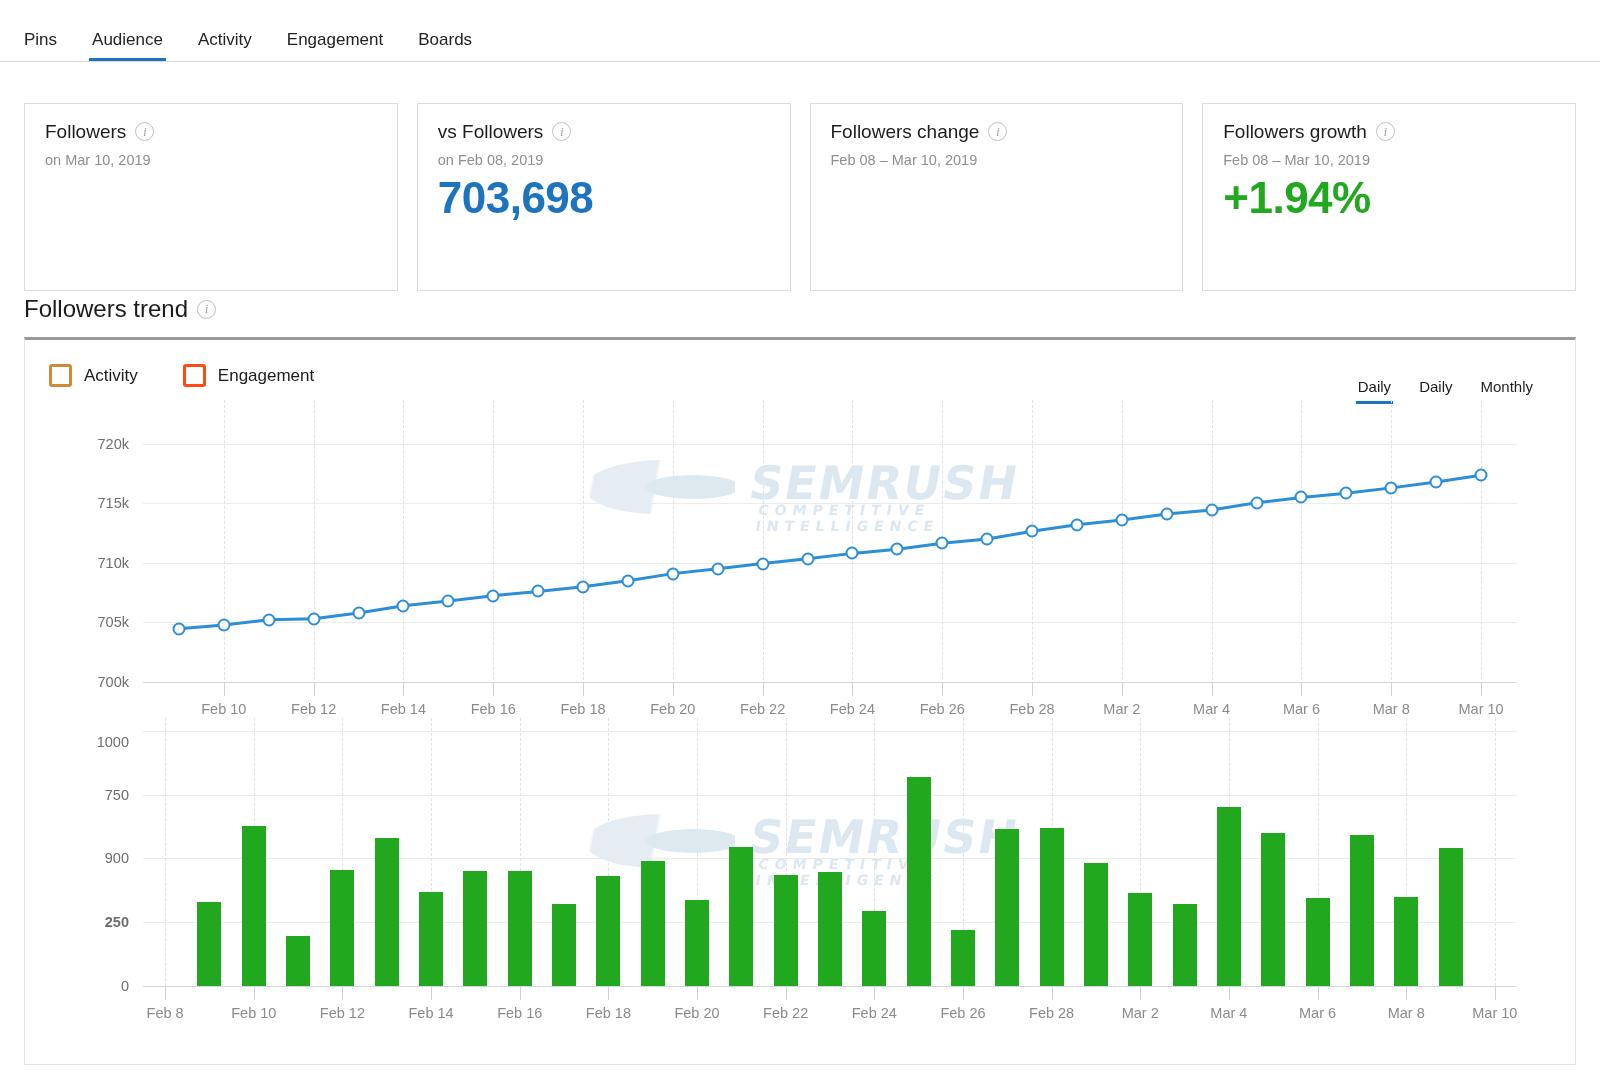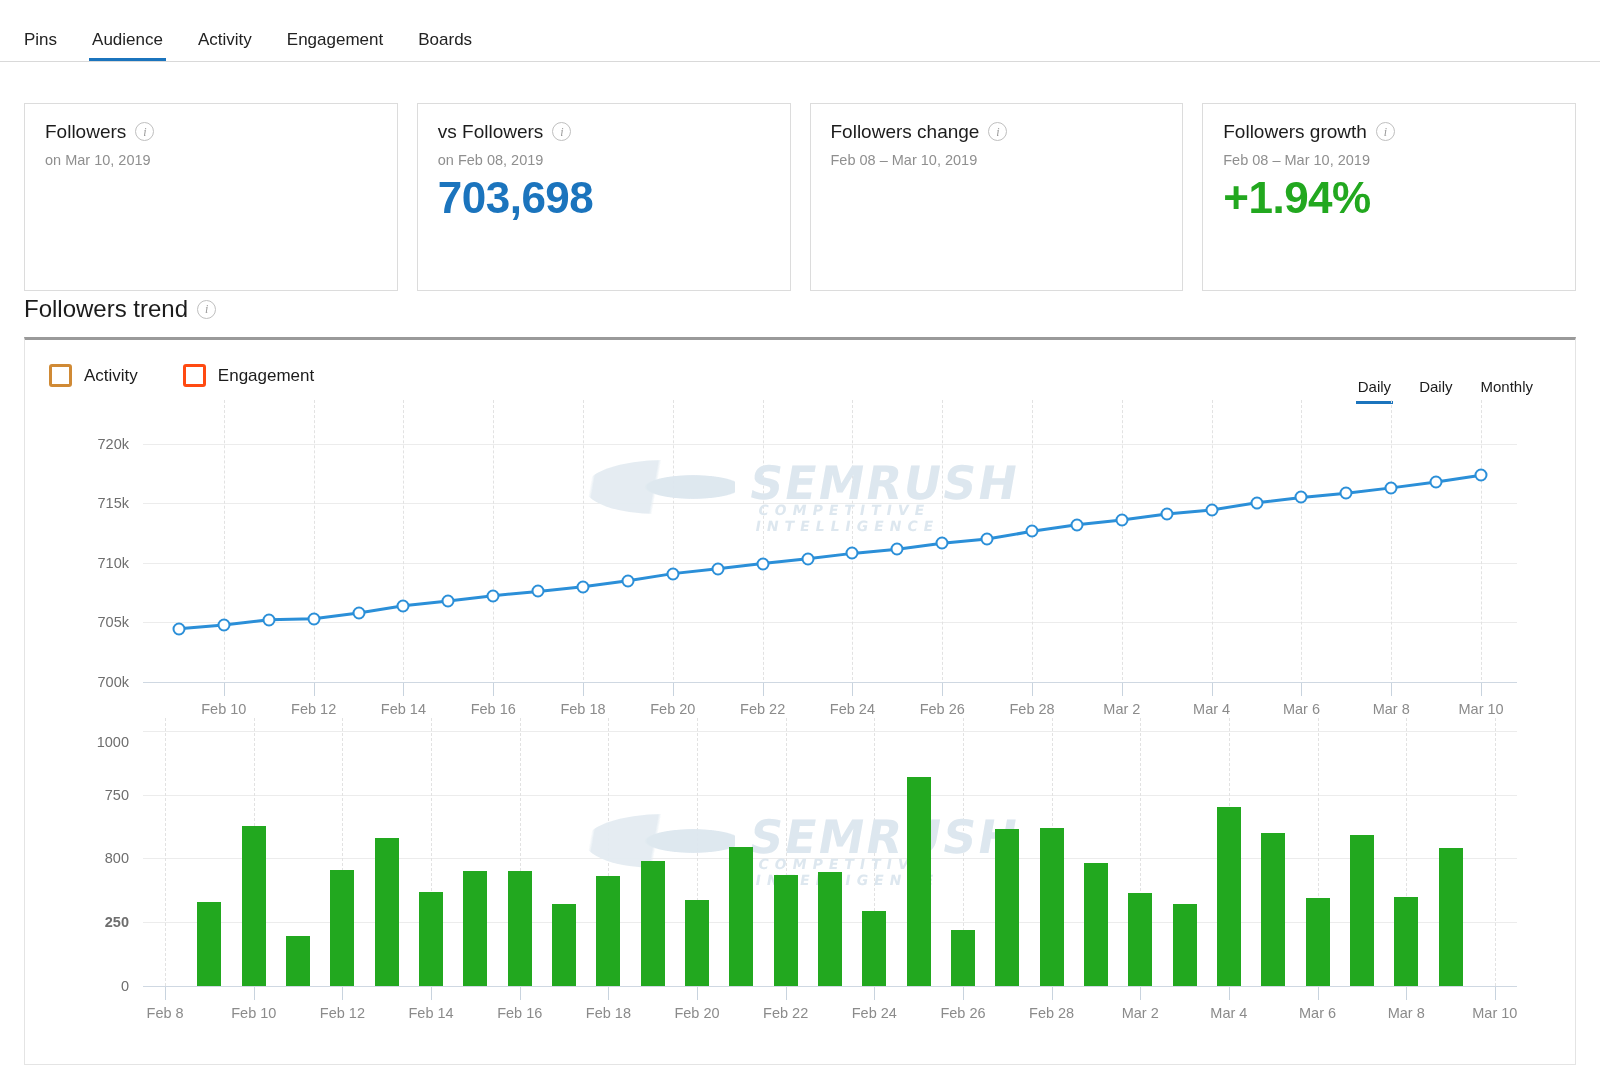--- a/index.html
+++ b/index.html
@@ -278,21 +278,21 @@
       <div class="marker" style="left: 1411.18px; top: 83.9273px; border-color: rgb(43, 143, 216);"></div>
       <div class="marker" style="left: 1456.08px; top: 77.282px; border-color: rgb(43, 143, 216);"></div>
     </div>
 
   <div class="plot" id="barPlot" style="left:0px; top:360px; width:1550px; height:330px;">
       <div class="gridline" style="left: 118px; top: 286px; width: 1374px;"></div>
       <div class="ylabel" style="right: 1446px; top: 286px;">0</div>
       <div class="gridline" style="left: 118px; top: 222.19px; width: 1374px;"></div>
       <div class="ylabel" style="right: 1446px; top: 222.19px; font-weight: bold;">250</div>
       <div class="gridline" style="left: 118px; top: 158.381px; width: 1374px;"></div>
-      <div class="ylabel" style="right: 1446px; top: 158.381px;">800</div>
+      <div class="ylabel" style="right: 1446px; top: 158.381px;">900</div>
       <div class="gridline" style="left: 118px; top: 94.5714px; width: 1374px;"></div>
       <div class="ylabel" style="right: 1446px; top: 94.5714px;">750</div>
       <div class="gridline" style="left: 118px; top: 30.7619px; width: 1374px;"></div>
       <div class="ylabel" style="right: 1446px; top: 42px;">1000</div>
       <div class="vgrid" style="left: 140.161px; top: 18px; height: 268px;"></div>
       <div class="tickmark" style="left: 140.161px; top: 287px; height: 13px;"></div>
       <div class="xlabel" style="left: 140.161px; top: 305px;">Feb 8</div>
       <div class="vgrid" style="left: 228.806px; top: 18px; height: 268px;"></div>
       <div class="tickmark" style="left: 228.806px; top: 287px; height: 13px;"></div>
       <div class="xlabel" style="left: 228.806px; top: 305px;">Feb 10</div>

